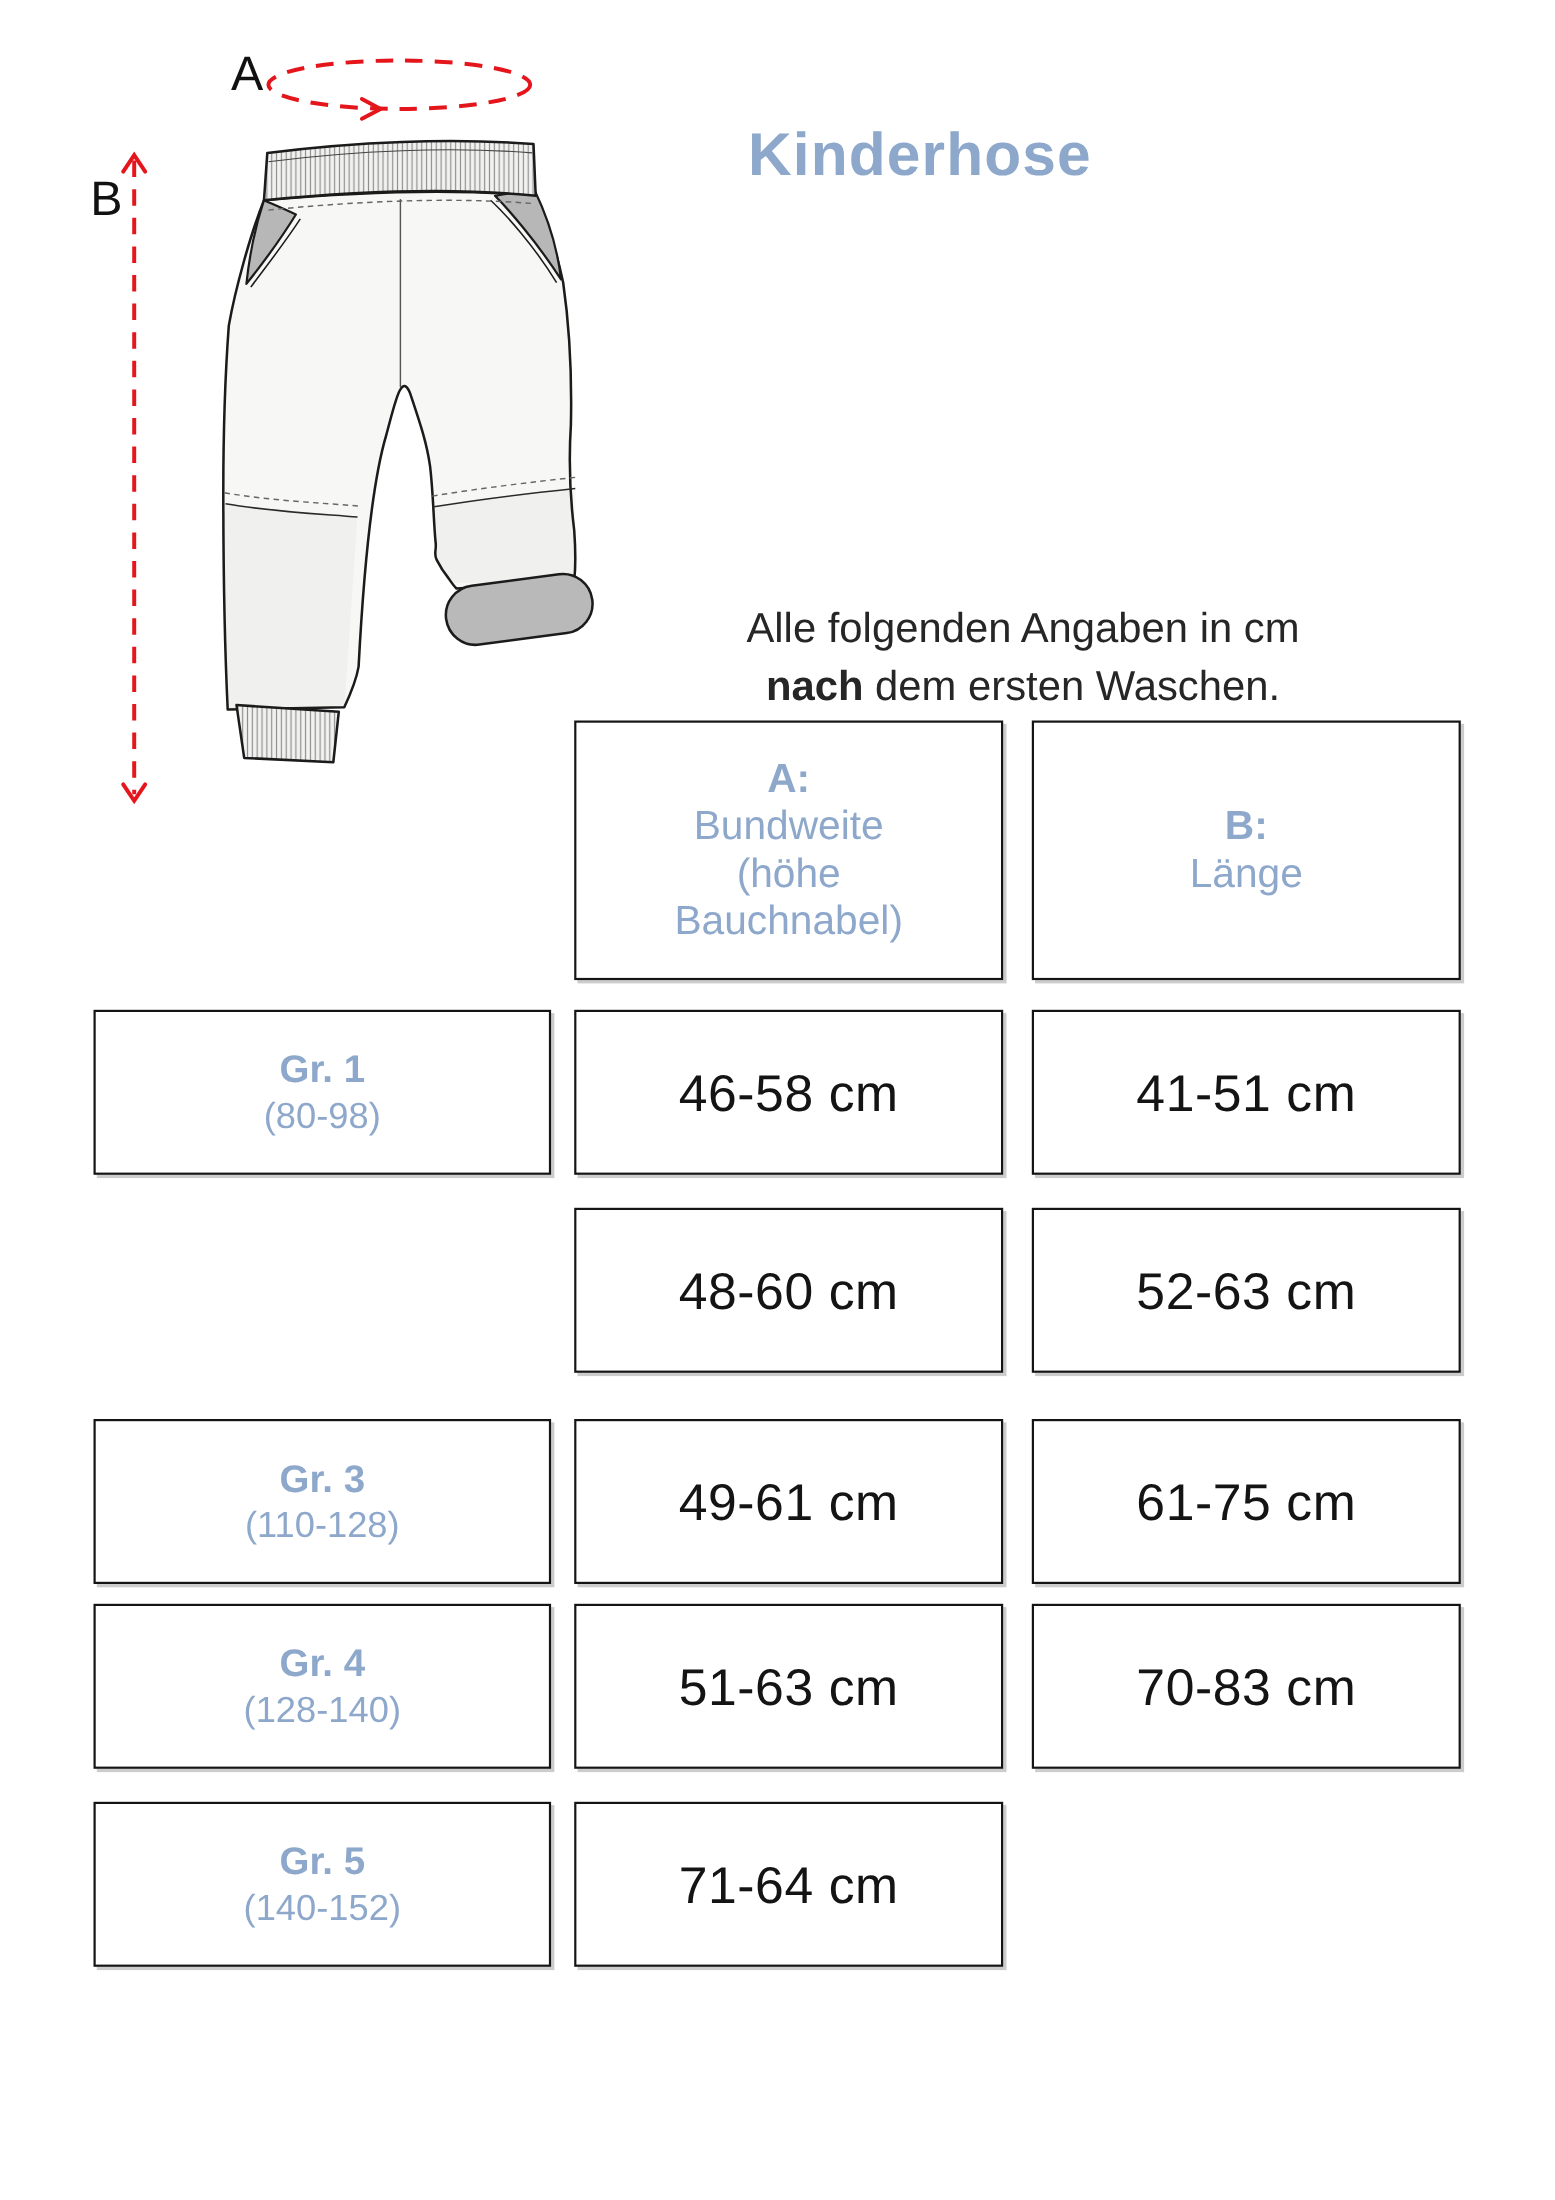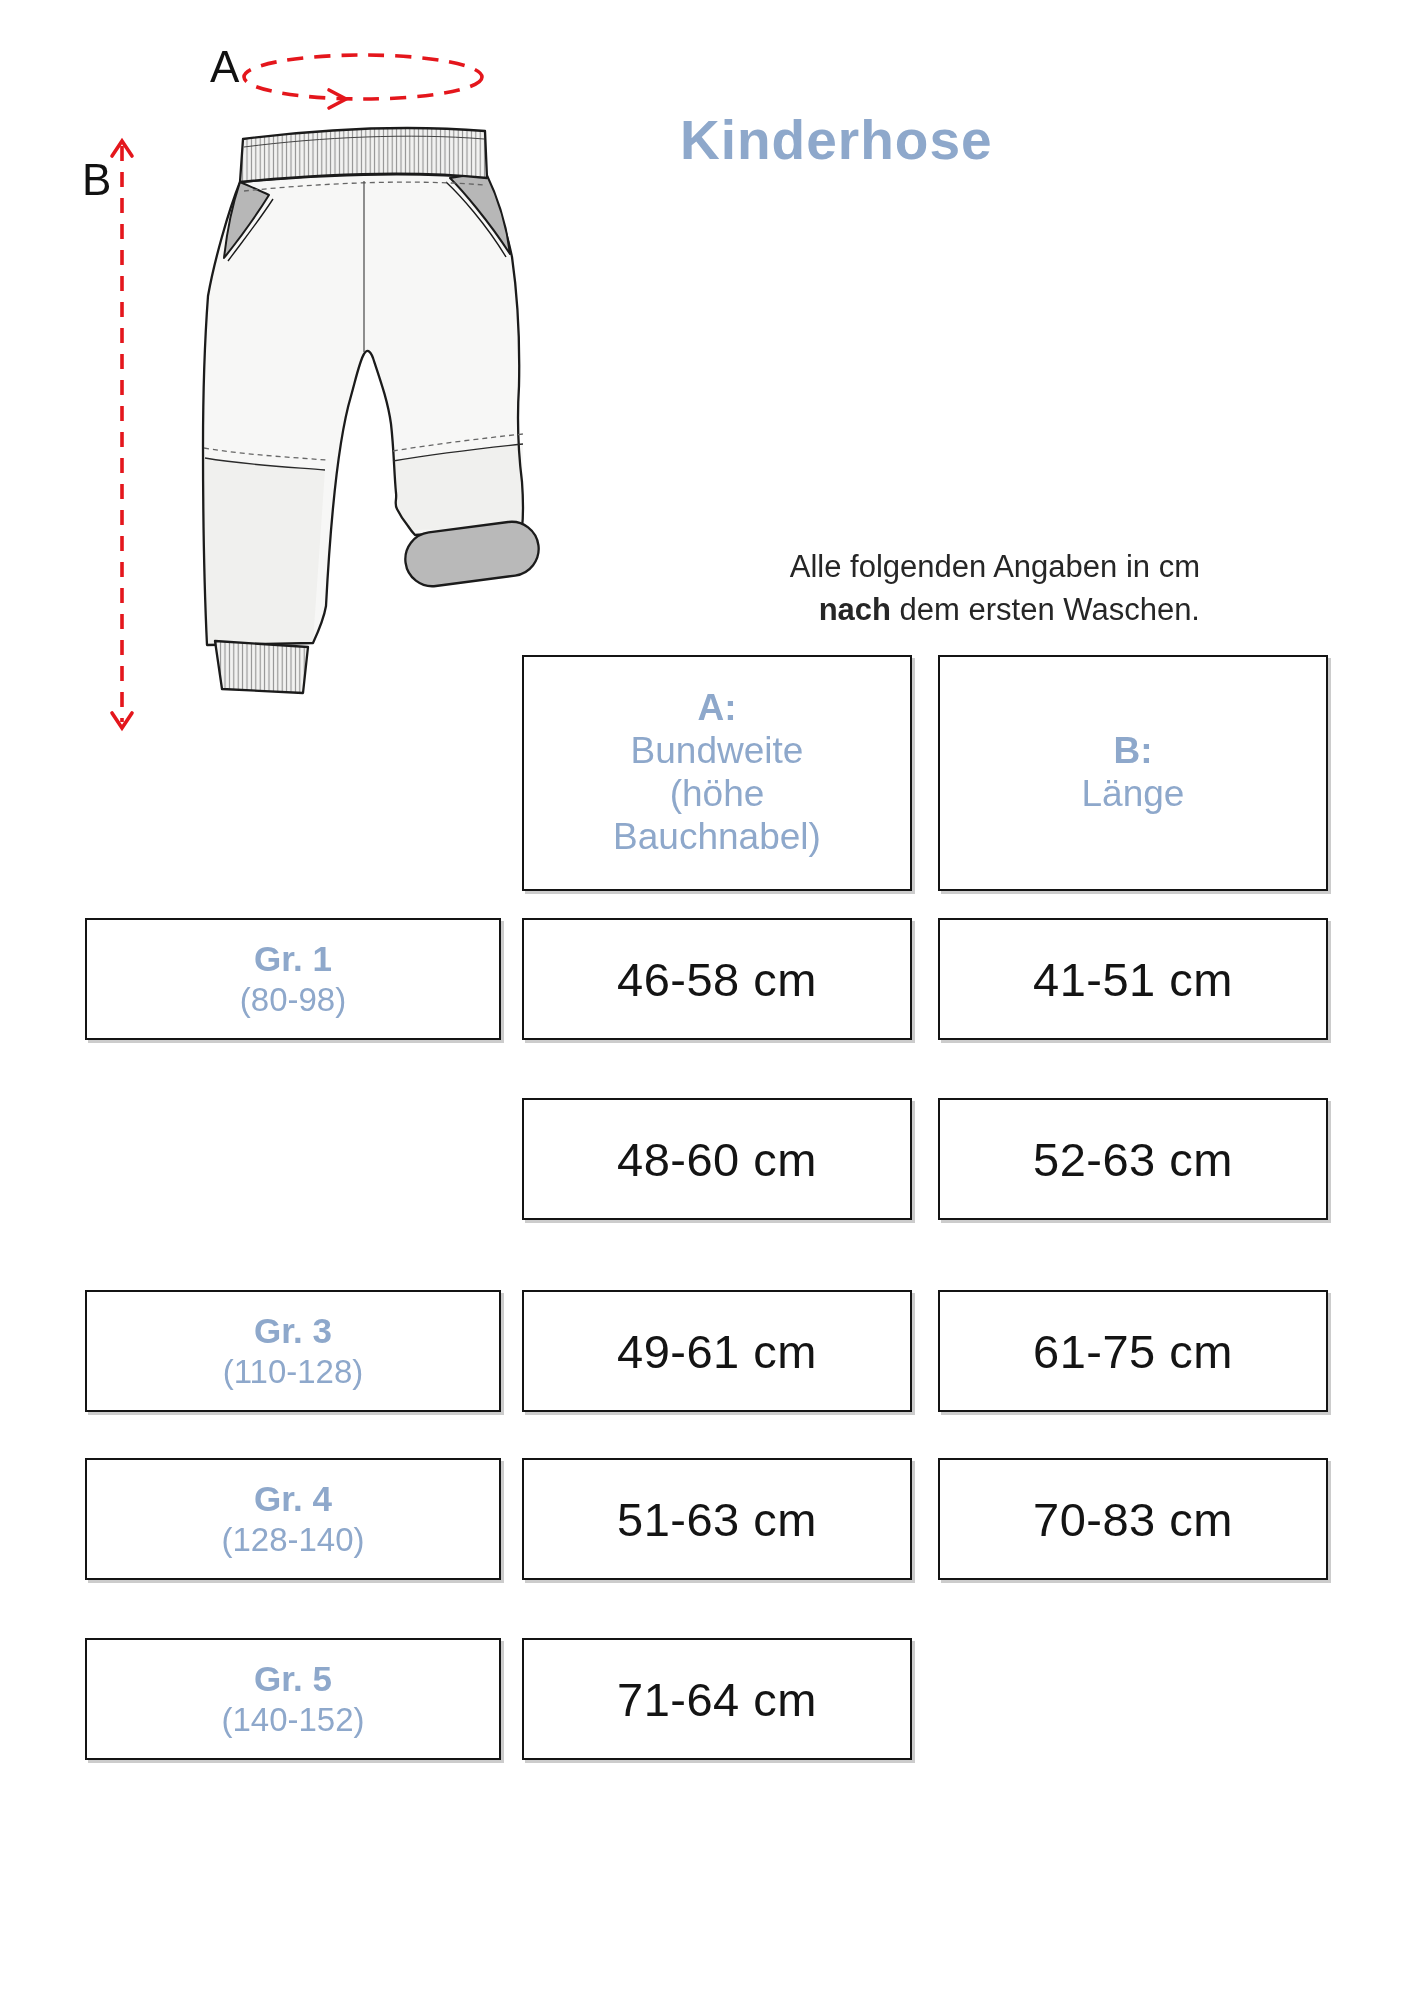--- a/index.html
+++ b/index.html
@@ -8,35 +8,35 @@
     position:relative; width:1414px; height:2000px;
     background:#ffffff; overflow:hidden;
     font-family:"Liberation Sans", sans-serif;
   }
   .title {
     position:absolute; left:680px; top:108px; width:500px;
     text-align:left; font-size:55px; font-weight:700;
     letter-spacing:1px; color:#8ea8cb;
   }
   .note {
-    position:absolute; left:620px; top:546px; width:580px;
-    text-align:right; font-size:31px; line-height:1.38; color:#262626;
+    position:absolute; left:640px; top:546px; width:580px;
+    text-align:center; font-size:38px; line-height:1.38; color:#262626;
   }
   .note .bold { font-weight:700; }
   .cell {
     position:absolute; border:2px solid #141414; background:#ffffff;
     box-shadow:3px 3px 0 #cccccc;
     display:flex; align-items:center; justify-content:center;
     text-align:center;
   }
   .colLabel { left:85px;  width:416px; }
   .colA     { left:522px; width:390px; }
   .colB     { left:938px; width:390px; }
   .header   { top:655px; height:236px; }
-  .row      { height:122px; }
+  .row      { height:150px; }
   .rowTop0 { top:918px; }
   .rowTop1 { top:1098px; }
   .rowTop2 { top:1290px; }
   .rowTop3 { top:1458px; }
   .rowTop4 { top:1638px; }
   .hdrText { font-size:37px; line-height:1.16; color:#8ea8cb; font-weight:400; }
   .hdrText .key { display:block; font-weight:700; }
   .hdrText .hline { display:block; }
   .sizeText { color:#8ea8cb; line-height:1.22; }
   .sizeText .size  { display:block; font-size:35px; font-weight:700; }

